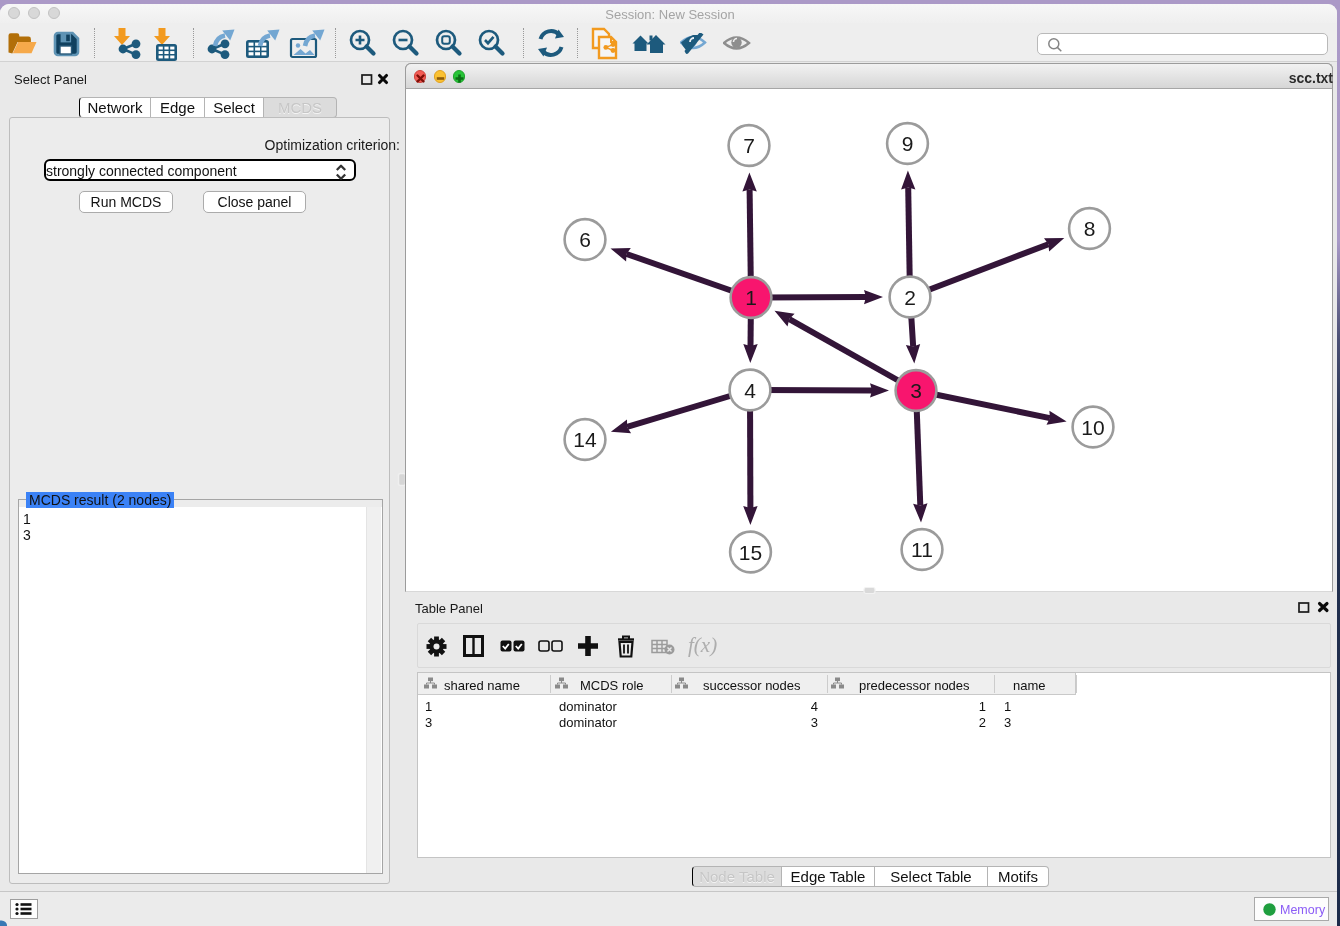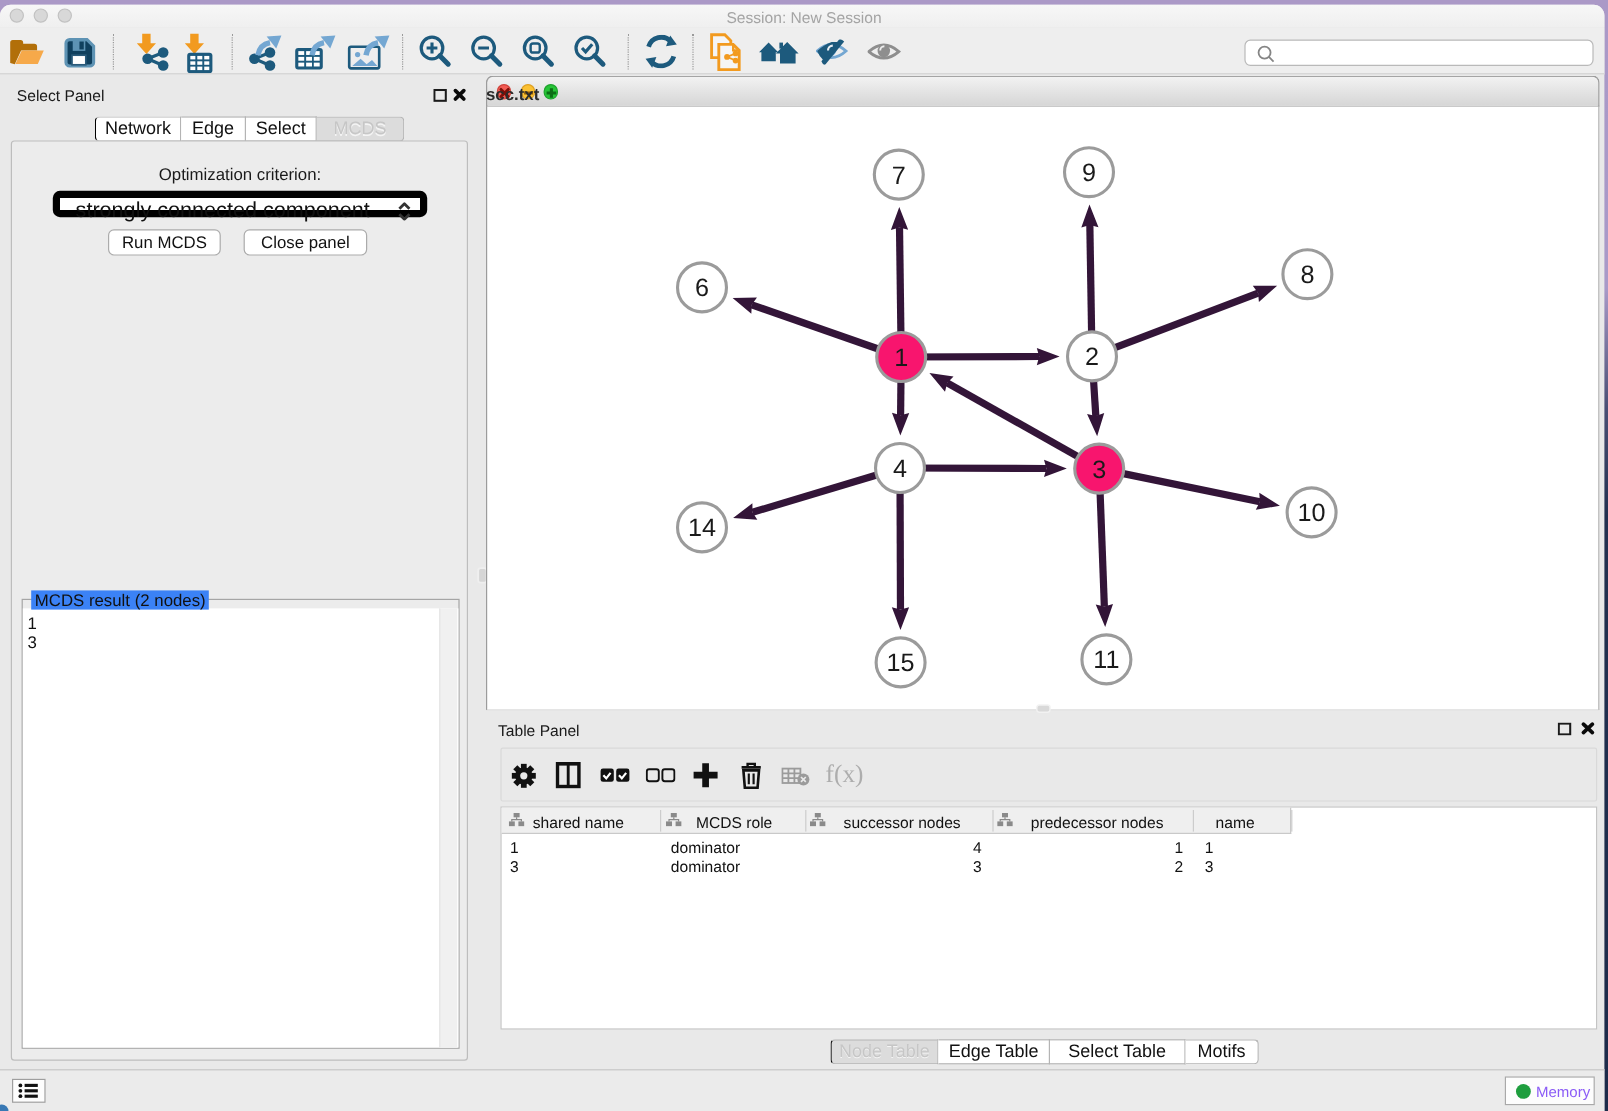--- a/index.html
+++ b/index.html
@@ -11,32 +11,32 @@
 .sep{position:absolute;top:28px;height:30px;width:0;border-left:1px dotted #9a9a9a}
 #searchbox{position:absolute;left:1037px;top:33px;width:291px;height:22px;background:#fff;border:1px solid #b9b9b9;border-radius:5px}
 
 #cphead{font-size:13px;color:#1a1a1a}
 .tabstrip{position:absolute;display:flex}
 .tab{height:21px;background:#fff;border:1px solid #b4b4b4;border-left:none;font-size:15px;color:#111;text-align:center;line-height:20px}
 .tab.first{border-left:1px solid #000000;border-radius:4px 0 0 4px}
 .tab.last{border-radius:0 4px 4px 0}
 .tab.sel{background:#dcdcdc;color:#c6c6c6;text-shadow:0 1px 0 #f4f4f4}
 #cpanel{position:absolute;left:9px;top:117px;width:381px;height:767px;background:#ececec;border:1px solid #bdbdbd;border-radius:3px}
-#optlabel{position:absolute;left:0;top:137px;width:400px;text-align:center;font-size:14px;color:#1a1a1a}
-#dropdown{position:absolute;left:44px;top:159px;width:312px;height:22px;background:#fff;border:6px solid #000000;border-radius:6px;font-size:18px;color:#111;line-height:21px;padding-left:13px}
+#optlabel{position:absolute;left:0;top:137px;width:400px;text-align:right;font-size:14px;color:#1a1a1a}
+#dropdown{position:absolute;left:44px;top:159px;width:312px;height:22px;background:#fff;border:2px solid #000000;border-radius:6px;font-size:14px;color:#111;line-height:21px;}
 .btn{position:absolute;height:22px;background:#fff;border:1px solid #ababab;border-radius:5px;font-size:14px;color:#111;text-align:center;line-height:20px}
 #groupbox{position:absolute;left:18px;top:499px;width:365px;height:375px;border:1px solid #a5a5a5}
 #grouptitle{position:absolute;left:26px;top:492px;background:#3b82f6;padding:0 3px;font-size:14px;color:#111}
 #mcdstext{position:absolute;left:19px;top:507px;width:363px;height:366px;background:#fff;font-size:14px;color:#111;padding:4px 0 0 4px;line-height:16px}
 #mcdssb{position:absolute;left:366px;top:507px;width:15px;height:366px;background:#f0f0f0;border-left:1px solid #e4e4e4}
 
 #netwin{position:absolute;left:405px;top:63px;width:928px;height:529px;background:#fff;border:1px solid #9c9c9c;border-bottom:1px solid #d8d8d8;border-radius:6px 6px 0 0}
 #nettb{position:absolute;left:405px;top:63px;width:928px;height:26px;background:linear-gradient(#f2f2f2,#d6d6d6);border:1px solid #9c9c9c;border-bottom:1px solid #a6a6a6;border-radius:6px 6px 0 0}
 .tl2{position:absolute;width:12.5px;height:12.5px;border-radius:50%;top:70px}
-#nettitle{position:absolute;left:405px;top:70px;width:928px;text-align:left;font-size:14px;font-weight:600;color:#2b2b2b}
+#nettitle{position:absolute;left:405px;top:70px;width:928px;text-align:right;font-size:14px;font-weight:600;color:#2b2b2b}
 
 #tphead{position:absolute;left:415px;top:601px;font-size:13px;color:#1a1a1a}
 #ttoolbar{position:absolute;left:417px;top:623px;width:914px;height:45px;background:#e9e9e9;border:1px solid #d9d9d9;border-radius:2px}
 #tblarea{position:absolute;left:417px;top:672px;width:914px;height:186px;background:#fff;border:1px solid #c4c4c4}
 #thead{position:absolute;left:418px;top:673px;width:658px;height:22px;background:#efefef;border-bottom:1px solid #c9c9c9;border-right:1px solid #c9c9c9}
 .thsep{position:absolute;top:675px;height:18px;width:0;border-left:1px solid #cccccc}
 .th{position:absolute;top:678px;font-size:13px;color:#111}
 .td{position:absolute;font-size:13px;color:#111}
 
 #statusbar{position:absolute;left:0;top:891px;width:1337px;height:35px;background:#ebebeb;border-top:1px solid #c6c6c6}
@@ -202,21 +202,21 @@
 <div class="tab" style="width:54px">Edge</div>
 <div class="tab" style="width:59px">Select</div>
 <div class="tab last sel" style="width:73px">MCDS</div>
 </div>
 <div id="cpanel"></div>
 <div id="optlabel">Optimization criterion:</div>
 <div id="dropdown">strongly connected component<svg width="12" height="16" style="position:absolute;right:7px;top:2.5px" fill="none" stroke="#333" stroke-width="2.3" stroke-linejoin="round">
       <path d="M1.8 6 L6 1.8 L10.2 6"></path>
       <path d="M1.8 10.5 L6 14.7 L10.2 10.5"></path>
     </svg></div>
-<div class="btn" style="left:90px;top:191px;width:94px">Run MCDS</div>
+<div class="btn" style="left:79px;top:191px;width:94px">Run MCDS</div>
 <div class="btn" style="left:203px;top:191px;width:103px">Close panel</div>
 <div id="groupbox"></div>
 <div id="mcdstext">1<br>3</div>
 <div id="mcdssb"></div>
 <div id="grouptitle">MCDS result (2 nodes)</div>
 
 <svg class="abs" style="left:396px;top:471px" width="12" height="18">
     <rect x="2.5" y="2.5" width="7" height="12" rx="2" fill="#d6d6d6" stroke="#efefef" stroke-width="1.5"></rect>
   </svg>
 
@@ -338,21 +338,21 @@
     <g stroke="#9b9b9b" stroke-width="1.5" fill="none">
       <rect x="1" y="1.5" width="15" height="12"></rect>
       <line x1="1" y1="5.5" x2="16" y2="5.5"></line>
       <line x1="1" y1="9.5" x2="16" y2="9.5"></line>
       <line x1="6" y1="1.5" x2="6" y2="13.5"></line>
       <line x1="11" y1="1.5" x2="11" y2="13.5"></line>
     </g>
     <circle cx="18.5" cy="10.5" r="5" fill="#9b9b9b"></circle>
     <path d="M16.5 8.5 l4 4 M20.5 8.5 l-4 4" stroke="#e9e9e9" stroke-width="1.4"></path>
   </svg>
-<div class="abs" style="left:688px;top:633px;font-family:'Liberation Serif',serif;font-size:21px;color:#adadad">f(x)</div>
+<div class="abs" style="left:688px;top:633px;font-family:'Liberation Serif',serif;font-style:italic;font-size:21px;color:#adadad">f(x)</div>
 <div id="tblarea"></div>
 <div id="thead"></div>
 <div class="thsep" style="left:550px"></div>
 <div class="thsep" style="left:671px"></div>
 <div class="thsep" style="left:827px"></div>
 <div class="thsep" style="left:994px"></div>
 <div class="thsep" style="left:1076px"></div>
 <svg class="abs" style="left:424px;top:677px" width="13" height="12">
     <g fill="#8a8a8a">
       <rect x="4" y="0.5" width="5" height="3.6"></rect>

